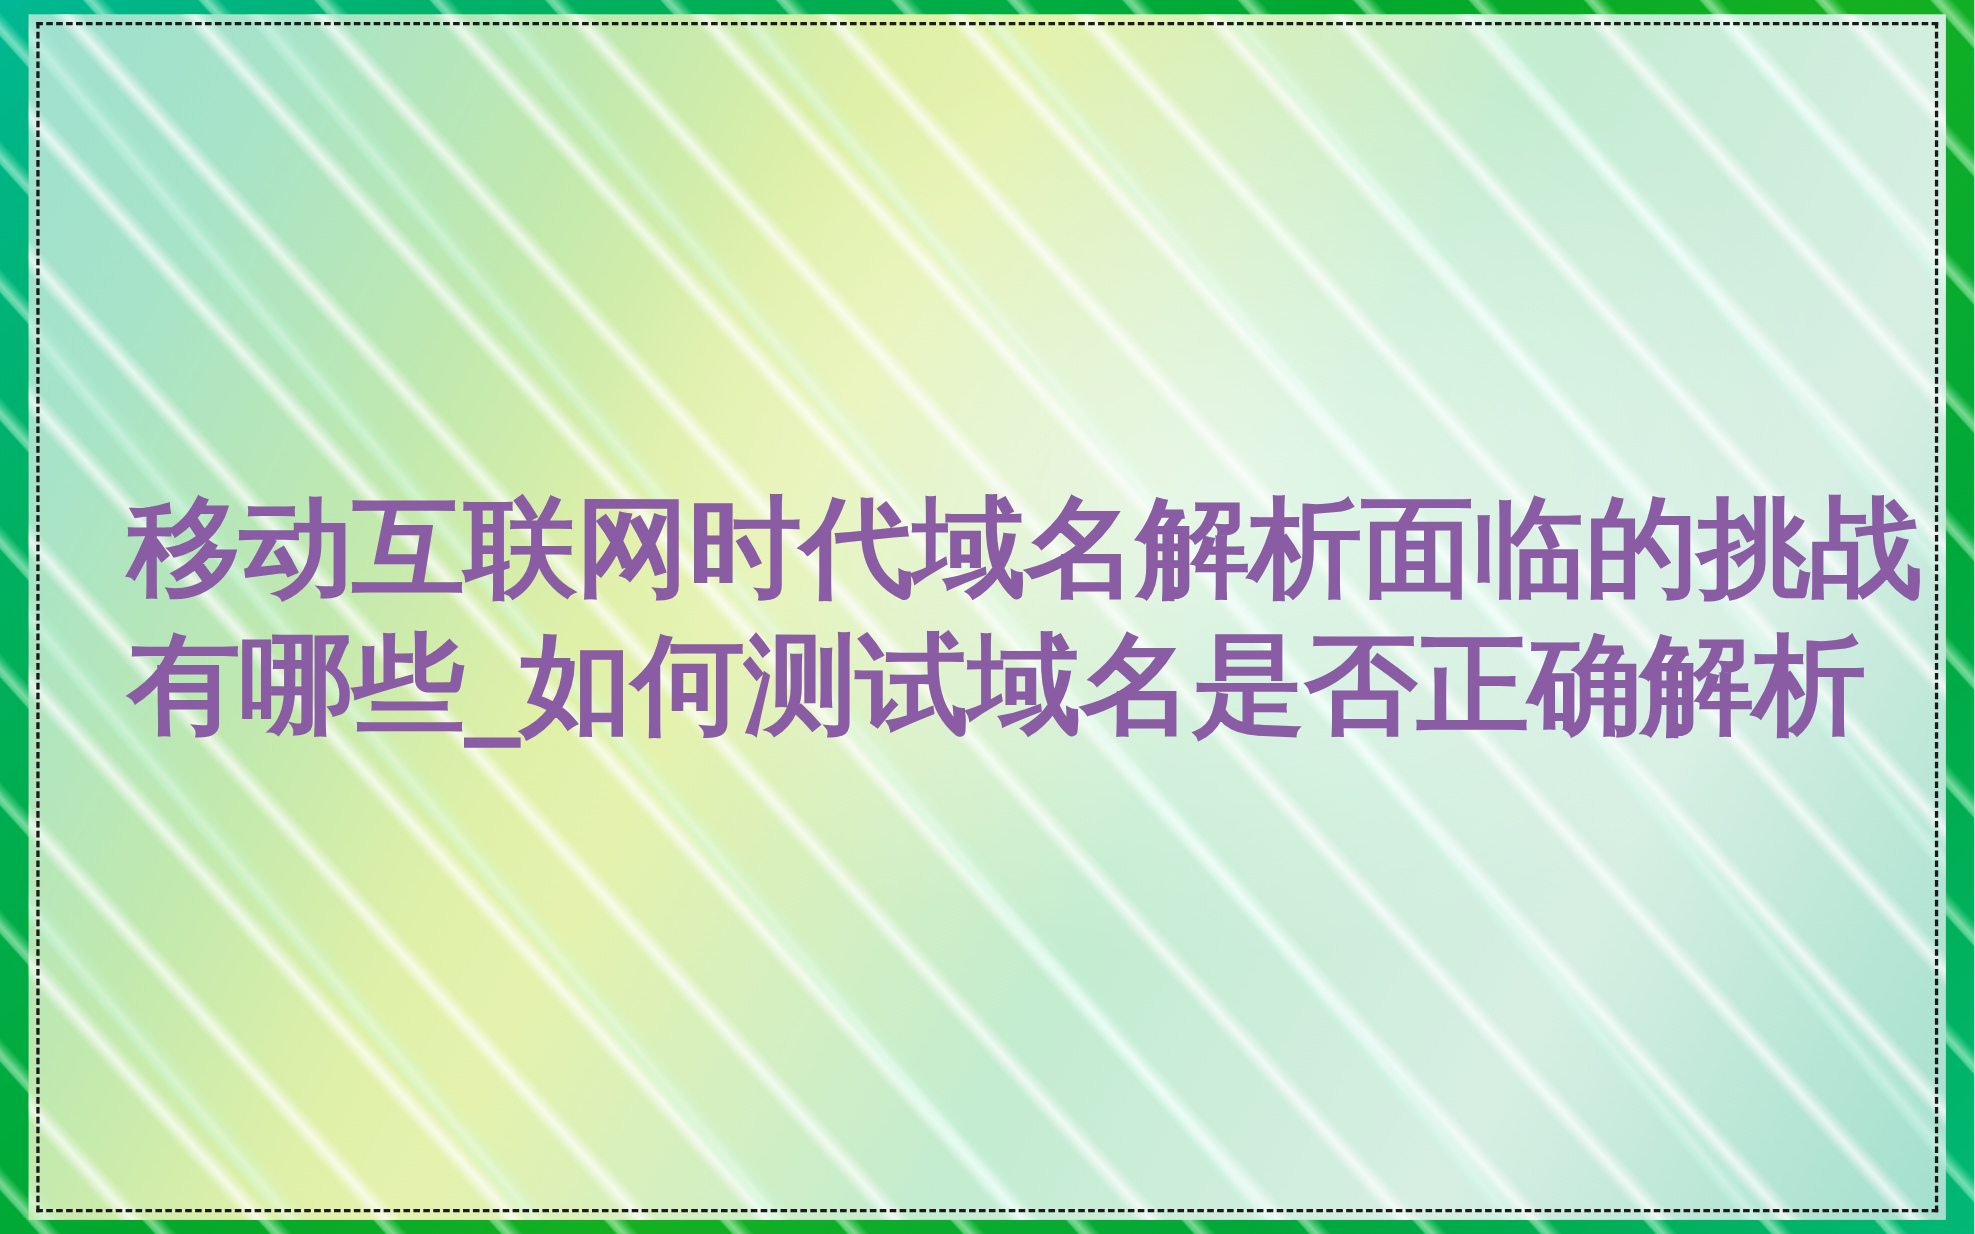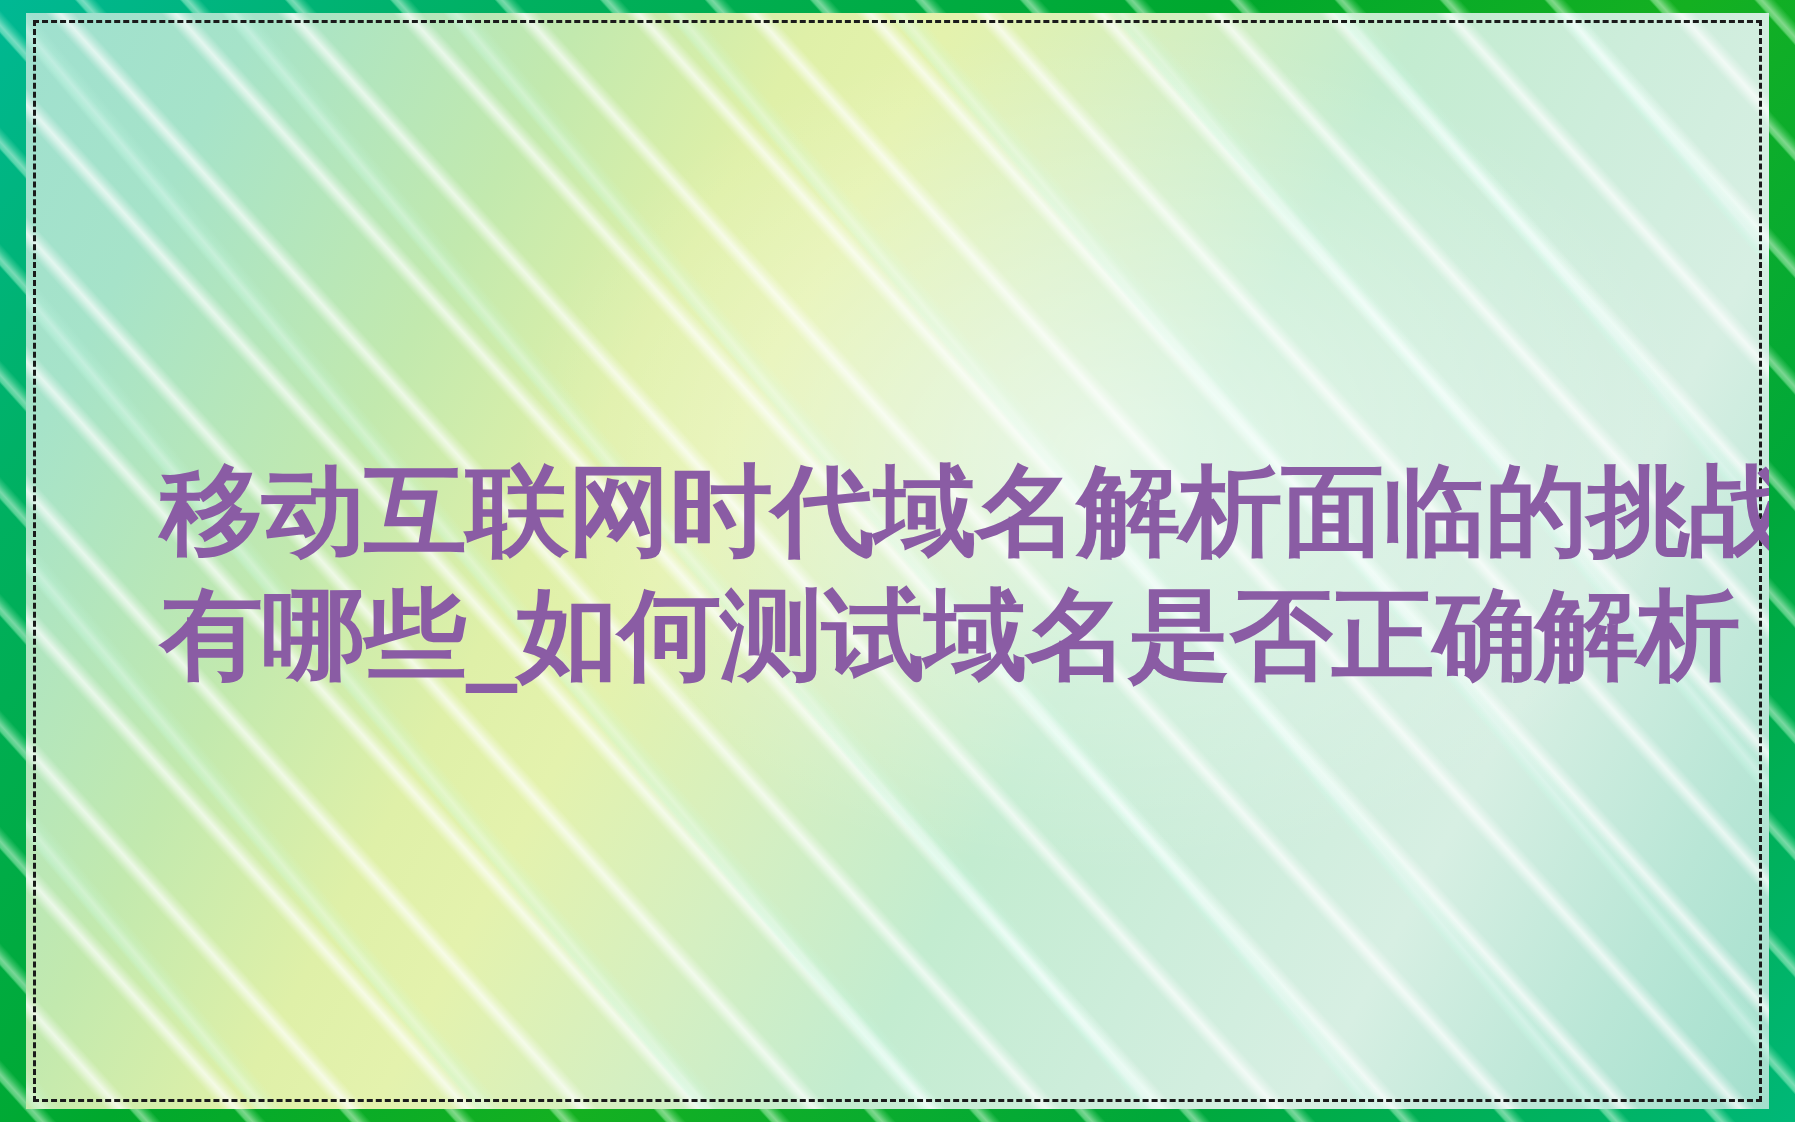--- a/index.html
+++ b/index.html
@@ -98,27 +98,26 @@
     position:absolute;
     left:7px; top:7px; right:7px; bottom:7px;
     border:3px dashed #1b1b1b;
     pointer-events:none;
   }
 
   
   .title-wrap {
     position:absolute;
     left:90px;
-    top:12px;
+    top:0;
     width:1630px;
     height:100%;
     display:flex;
     flex-direction:column;
     justify-content:center;
-    margin-left:44px;
   }
   .title-line {
     font-family:"DejaVu Sans","Liberation Sans",sans-serif;
     font-weight:700;
     font-size:99px;
     line-height:124px;
     letter-spacing:-1px;
     color:#8a5ca4;
     white-space:nowrap;
     transform:scaleX(1.04);

